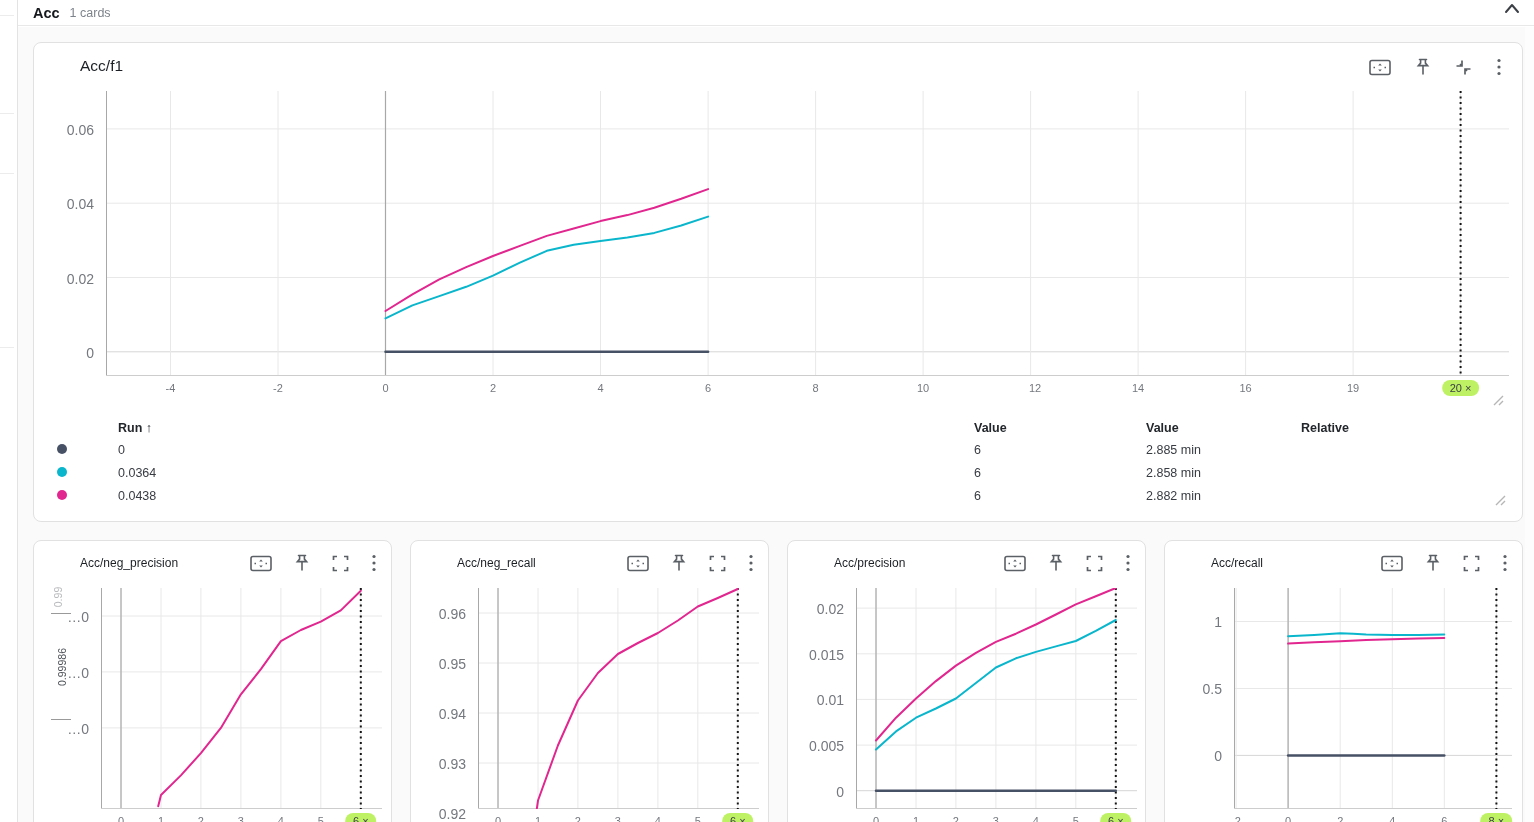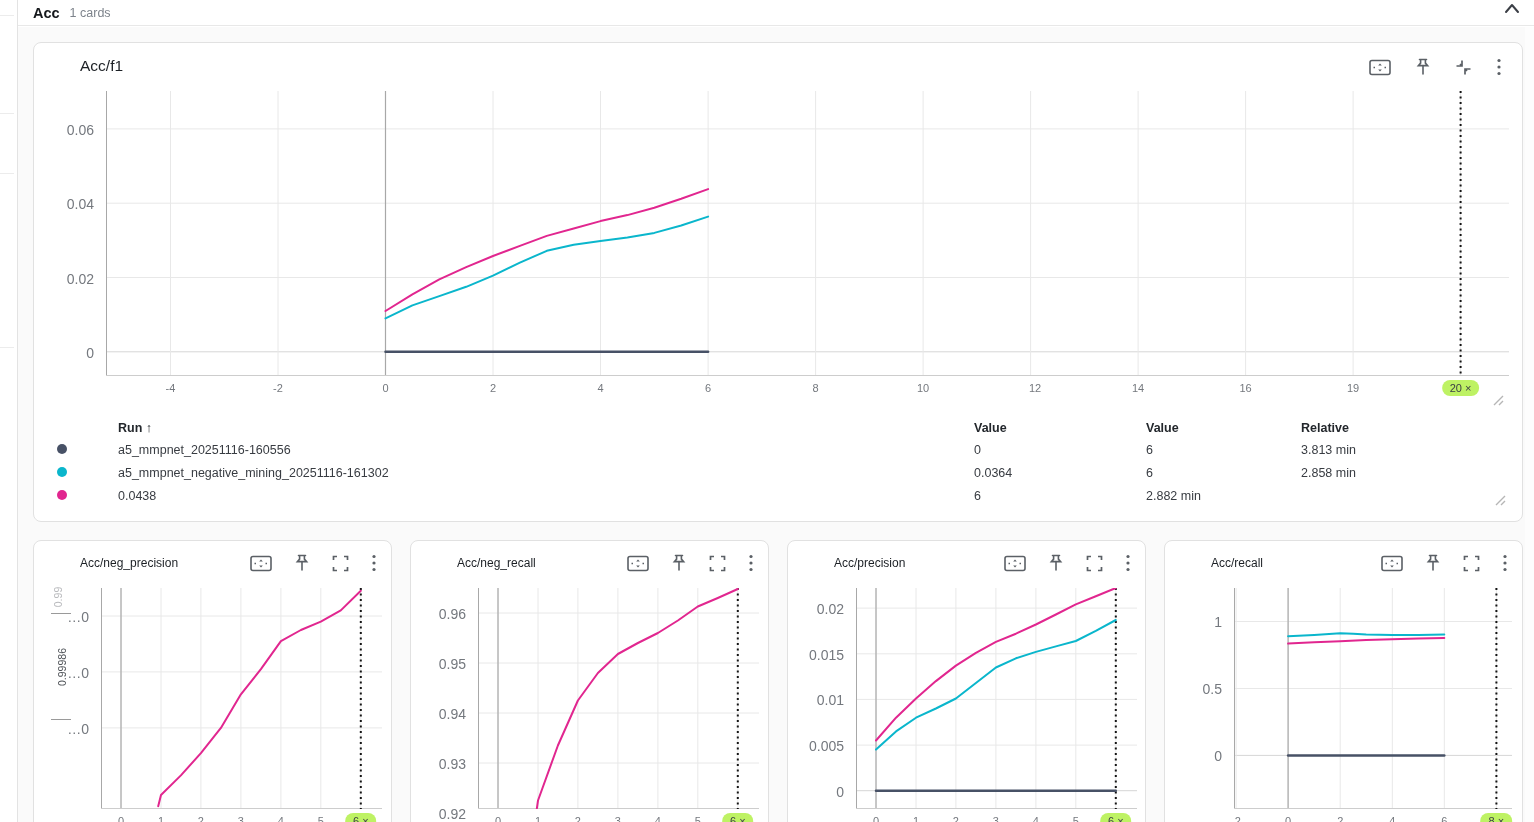--- a/index.html
+++ b/index.html
@@ -156,28 +156,26 @@
     <div class="legend">
       <div class="lrow lhead">
         <span></span>
         <span>Run ↑</span>
         <span>Value</span>
         <span>Value</span>
         <span>Relative</span>
       </div>
       <div class="lrow">
         <span><i class="dot" style="background: rgb(71, 81, 102);"></i></span>
-        <span>a5_mmpnet_20251116-160556</span>
         <span>0</span>
         <span>6</span>
-        <span>3.813 min</span>
+        <span>2.885 min</span>
       </div>
       <div class="lrow">
         <span><i class="dot" style="background: rgb(10, 182, 204);"></i></span>
-        <span>a5_mmpnet_negative_mining_20251116-161302</span>
         <span>0.0364</span>
         <span>6</span>
         <span>2.858 min</span>
       </div>
       <div class="lrow">
         <span><i class="dot" style="background: rgb(225, 38, 143);"></i></span>
         <span>0.0438</span>
         <span>6</span>
         <span>2.882 min</span>
       </div>

